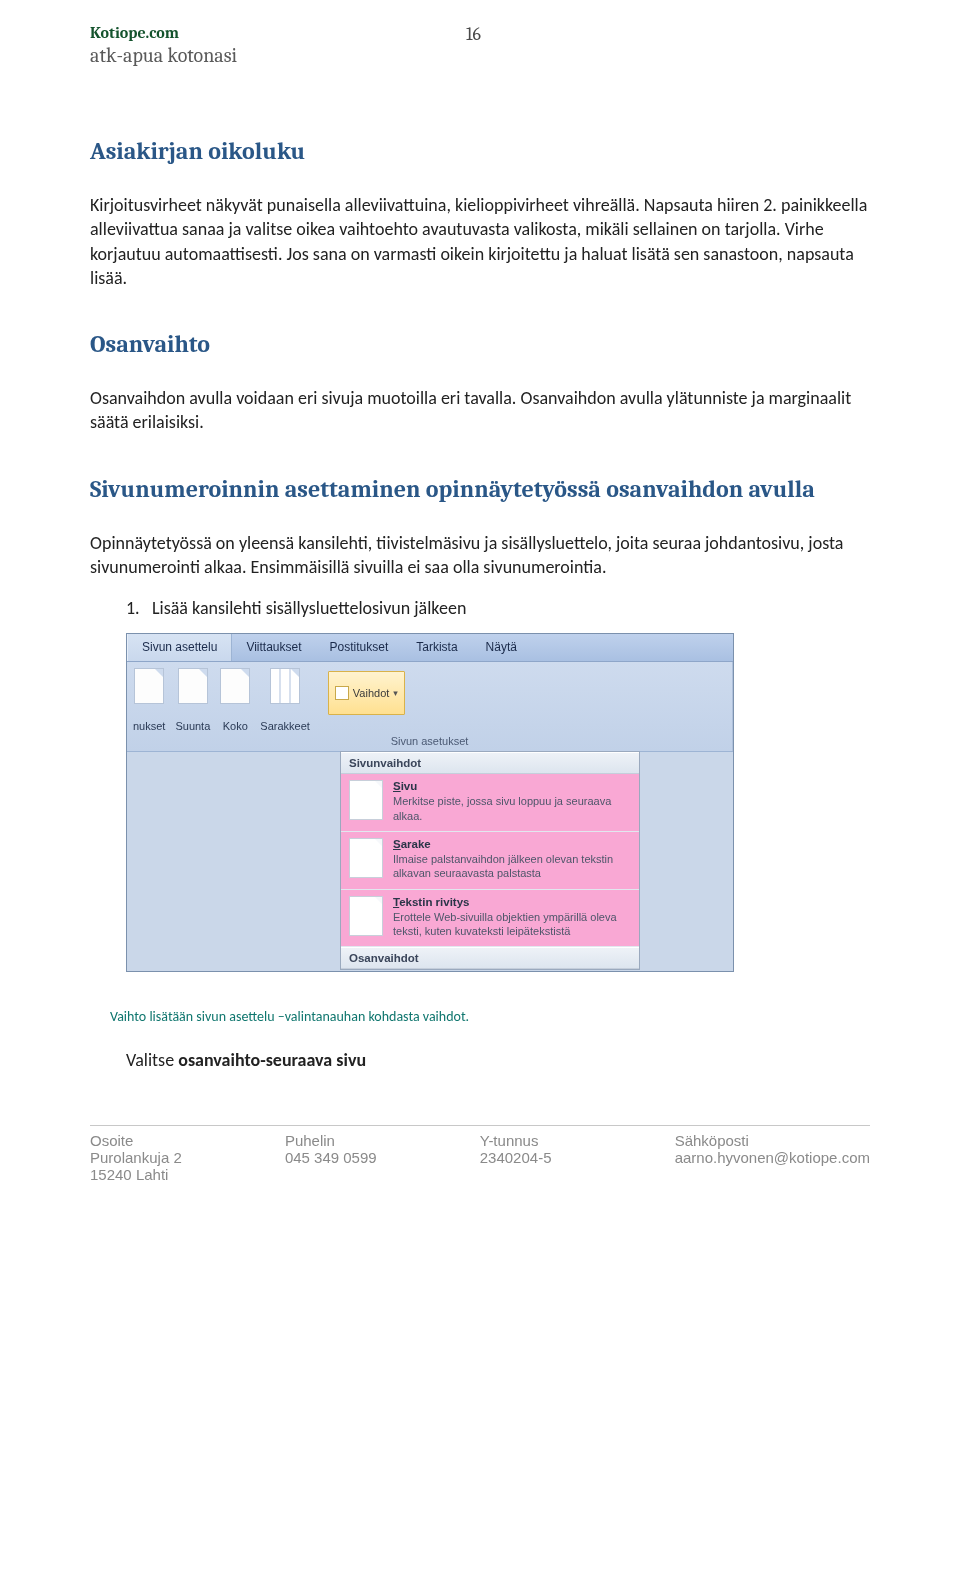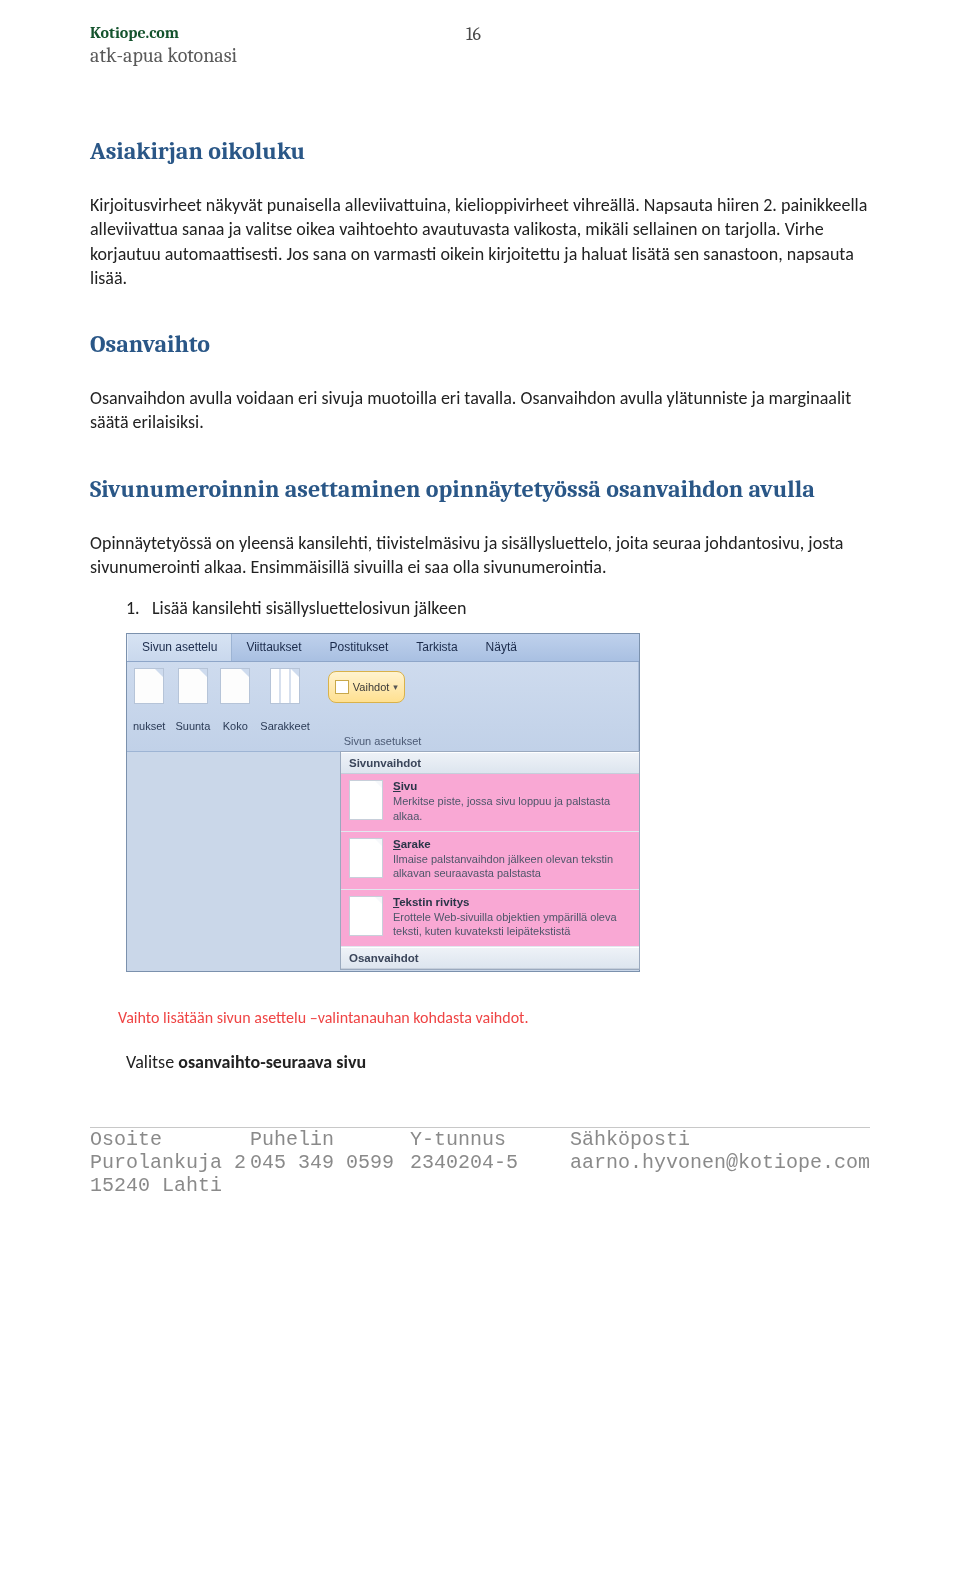--- a/index.html
+++ b/index.html
@@ -50,21 +50,21 @@
   }
   .ol-item {
     font-size: 18px;
     color: #222;
     margin-left: 36px;
     margin-bottom: 14px;
   }
   .ol-item .num { display: inline-block; width: 26px; }
   .screenshot-block {
     margin: 10px 0 20px 36px;
-    width: 514px;
+    width: 608px;
     border: 1px solid #7b91ad;
     background: #cad7e9;
     font-family: Tahoma, "Segoe UI", Arial, sans-serif;
     font-size: 12px;
     color: #3b3b4a;
   }
   
   .ribbon-tabs {
     background: linear-gradient(#bfd1ec, #a9c0e2);
     display: flex;
@@ -124,22 +124,22 @@
     text-align: center;
     padding-bottom: 2px;
   }
   .vaihdot-wrap {
     position: relative;
   }
   .vaihdot-btn {
     display: inline-flex; align-items: center; gap: 4px;
     background: linear-gradient(#fff3cf, #ffe090);
     border: 1px solid #d9b24a;
-    border-radius: 8px;
-    padding: 8px 6px;
+    border-radius: 1px;
+    padding: 14px 6px;
     font-size: 11px; color: #3a3a3a;
     margin: 3px 0 0 2px;
   }
   .vaihdot-btn .mini-icon {
     width: 14px; height: 14px; background: #fff; border: 1px solid #c8a84a;
     display: inline-block;
   }
   .chev { font-size: 9px; color: #555; }
   
   .dropdown {
@@ -195,41 +195,42 @@
   .dd-text .dd-desc {
     font-size: 11px;
     color: #4e566a;
     line-height: 1.3;
   }
   .dd-item.highlight .dd-title { color: #1a2232; }
   .dd-item.highlight .dd-desc { color: #3a3a3a; }
   .dd-item.highlight .dd-icon::after { border-color: transparent #ffe69a transparent transparent; }
 
   .after-text {
-    margin: 36px 0 0 28px;
-    font-size: 16px;
-    color: #ef4444;
+    margin: 36px 0 0 20px;
+    font-size: 14px;
+    color: #0f766e;
   }
   .after-text2 {
     margin: 24px 0 0 36px;
     font-size: 18px;
     color: #222;
   }
 
   
   .footer-hr {
     border: none;
     border-top: 1px solid #c8c8c8;
     margin-top: 54px;
   }
   .footer {
     display: flex;
-    font-size: 20px;
+    margin-top: 6px;
+    font-size: 15px;
     color: #8a8a8a;
-    font-family: Liberation Mono, monospace;
+    font-family: Liberation Sans, sans-serif;
   }
   .footer .col { flex: 1; }
   .footer .hdr { color: #8a8a8a; }
   .footer .val { color: #8a8a8a; }
 </style>
 </head>
 <body>
 
 <div class="page-num">16</div>
 <div class="header-site">Kotiope.com</div>
@@ -286,21 +287,21 @@
       <div class="group-label">Sivun asetukset</div>
     </div>
   </div>
 
   <div class="dropdown">
     <div class="dd-header">Sivunvaihdot</div>
     <div class="dd-item">
       <div class="dd-icon"></div>
       <div class="dd-text">
         <div class="dd-title"><span class="ul">S</span>ivu</div>
-        <div class="dd-desc">Merkitse piste, jossa sivu loppuu ja palstasta alkaa.</div>
+        <div class="dd-desc">Merkitse piste, jossa sivu loppuu ja seuraava alkaa.</div>
       </div>
     </div>
     <div class="dd-item">
       <div class="dd-icon"></div>
       <div class="dd-text">
         <div class="dd-title"><span class="ul">S</span>arake</div>
         <div class="dd-desc">Ilmaise palstanvaihdon jälkeen olevan tekstin alkavan seuraavasta palstasta</div>
       </div>
     </div>
     <div class="dd-item">

